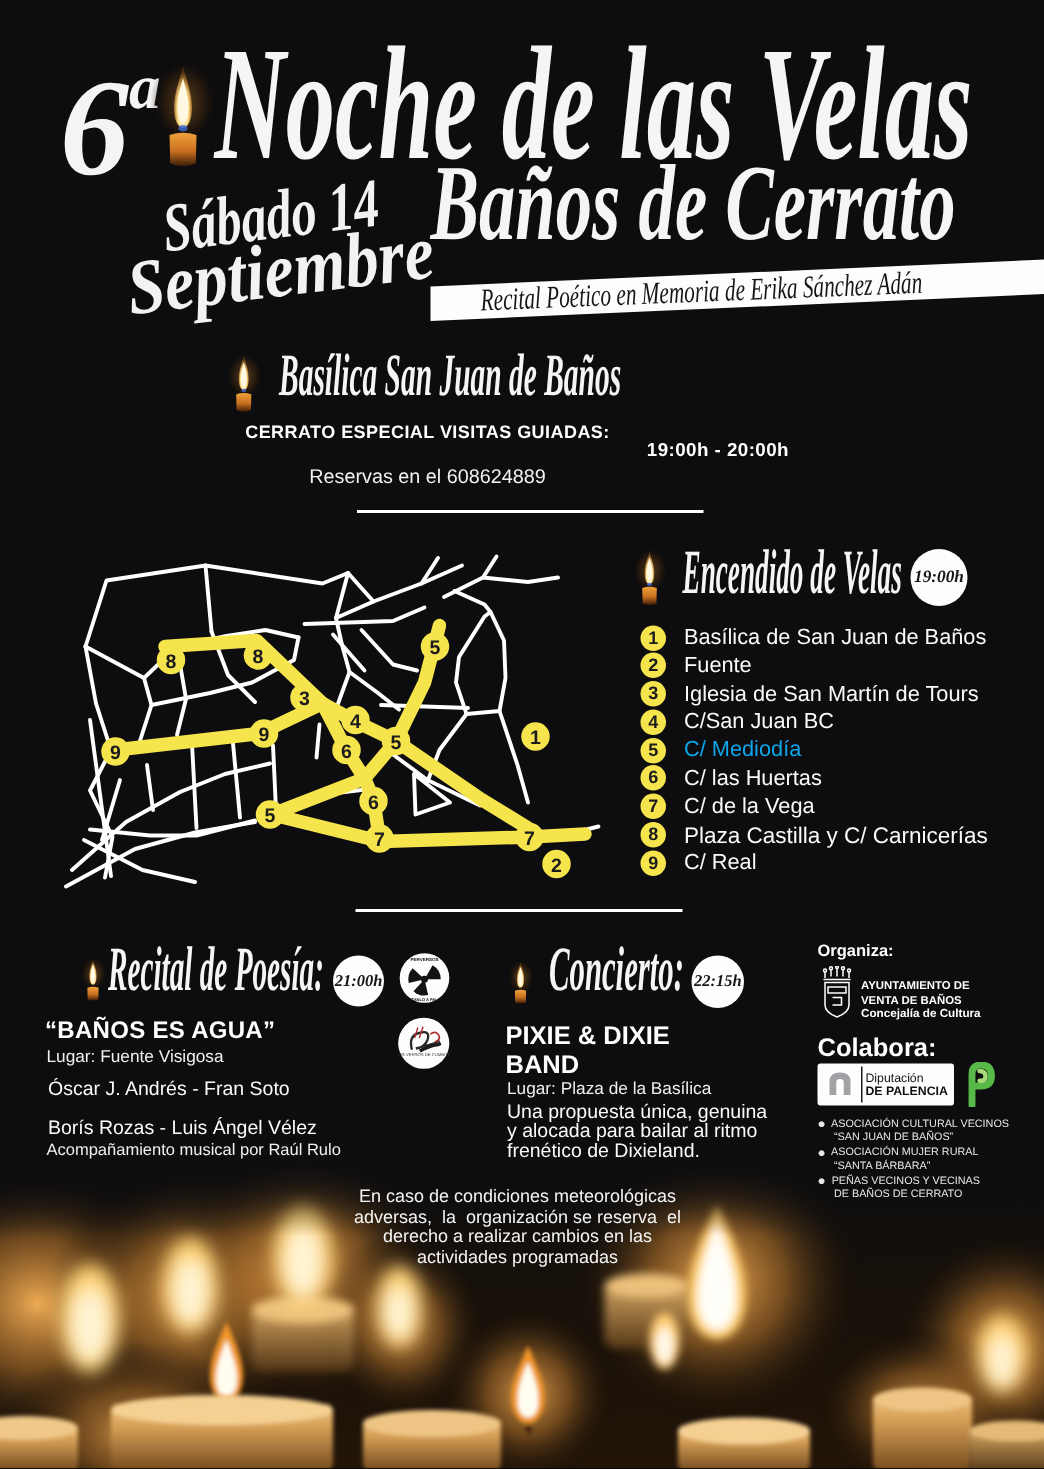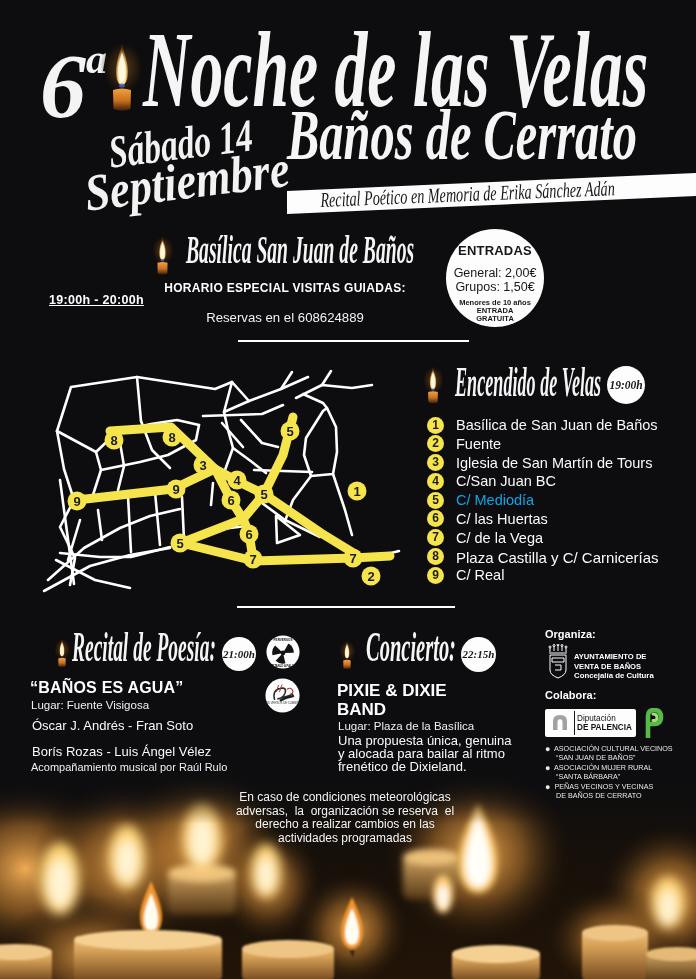--- a/index.html
+++ b/index.html
@@ -210,34 +210,26 @@
 <svg class="abs" style="left:149px;top:227px;" width="27" height="57" viewBox="0 0 48 82">
   <ellipse cx="25" cy="32" rx="23" ry="30" fill="url(#tglow)"></ellipse>
   <path d="M24 8 C26.5 18 30 26 30 36 C30 44 27.5 49 24 49 C20.5 49 18 44 18 36 C18 26 21.5 18 24 8 Z" fill="url(#tflame)"></path>
   <path d="M24 16 C25.5 22 27.5 28 27.5 35 C27.5 42 26 46 24 46 C22 46 20.5 42 20.5 35 C20.5 28 22.5 22 24 16 Z" fill="#fff8e2"></path>
   <ellipse cx="24" cy="49.5" rx="3" ry="2.1" fill="#3d6bd8" opacity=".8"></ellipse>
   <path d="M15 54 Q24 51 33 54 L32.5 73 Q24 76.5 15.5 73 Z" fill="url(#twax)"></path>
 </svg>
 
 <div class="abs scr" id="t-bas" style="font-weight:bold;left:186px;top:230px;font-size:40px;color:#f5f5f5;transform:scale(.491,1);">Basílica San Juan de Baños</div>
 
-<div class="abs b" style="left:60px;top:281px;width:450px;text-align:center;font-size:12px;letter-spacing:.3px;">HORARIO ESPECIAL VISITAS GUIADAS:</div>
-
-<div class="abs b" style="left:49px;top:293px;width:450px;text-align:left;font-size:12.5px;letter-spacing:.3px;text-decoration:underline;">19:00h - 20:00h</div>
+<div class="abs b" style="left:60px;top:281px;width:450px;text-align:center;font-size:12px;letter-spacing:.3px;">CERRATO ESPECIAL VISITAS GUIADAS:</div>
+
+<div class="abs b" style="left:76px;top:293px;width:450px;text-align:right;font-size:12.5px;letter-spacing:.3px;">19:00h - 20:00h</div>
 
 <div class="abs" style="left:60px;top:310px;width:450px;text-align:center;font-size:13.2px;color:#f2f2f2;">Reservas en el 608624889</div>
 
-<div class="abs" style="left:446px;top:229px;width:98px;height:98px;border-radius:50%;background:#fdfdfd;color:#17171b;text-align:center;">
-  <div class="b" style="margin-top:14px;font-size:13px;letter-spacing:.2px;">ENTRADAS</div>
-  <div style="margin-top:9px;font-size:12.5px;line-height:13.5px;">General: 2,00€</div>
-  <div style="font-size:12.5px;line-height:13.5px;">Grupos: 1,50€</div>
-  <div class="b" style="margin-top:5px;font-size:7.5px;line-height:8.2px;">Menores de 10 años</div>
-  <div class="b" style="font-size:7.5px;line-height:8.2px;">ENTRADA</div>
-  <div class="b" style="font-size:7.5px;line-height:8.2px;">GRATUITA</div>
-</div>
 
 <div class="abs" style="left:238px;top:340px;width:231px;height:2px;background:#fff;"></div>
 
 <svg class="abs" style="left:30px;top:368px;" width="390" height="235" viewBox="30 368 390 235" fill="none" stroke-linecap="round" stroke-linejoin="round">
   <g stroke="#ffffff" stroke-width="2.6">
 
     <path d="M57,431 L71,387 L137,377 L215,389 L232,382"></path>
 
     <path d="M57,431 L64,469 L74,500 L60,527 L75,558 L70,585"></path>
 
@@ -486,21 +478,21 @@
     <path d="M4 11 L20 11 L20 26 Q20 31 12 34 Q4 31 4 26 Z"></path>
     <path d="M6 14 L18 14 L18 18 L6 18 Z"></path>
     <path d="M9 21 L15 21 L15 26 L9 26"></path>
   </g>
 </svg>
 
 <div class="abs b" style="left:574px;top:652px;font-size:7.6px;line-height:9.6px;">AYUNTAMIENTO DE<br>VENTA DE BAÑOS</div>
 
 <div class="abs b" style="left:574px;top:671px;font-size:7.8px;">Concejalía de Cultura</div>
 
-<div class="abs b" style="left:545px;top:689px;font-size:11px;text-align:center;">Colabora:</div>
+<div class="abs b" style="left:545px;top:689px;font-size:17px;text-align:center;">Colabora:</div>
 
 <div class="abs" style="left:545px;top:709px;width:91px;height:28px;background:#fdfdfd;border-radius:2px;"></div>
 
 <svg class="abs" style="left:548px;top:711px;" width="24" height="24" viewBox="0 0 24 24">
   <path d="M5 19 L5 10 Q5 4 12 4 Q19 4 19 10 L19 19 L14.5 19 L14.5 10.5 Q14.5 8.3 12 8.3 Q9.5 8.3 9.5 10.5 L9.5 19 Z" fill="#a2a2a6"></path>
 </svg>
 
 <div class="abs" style="left:574px;top:711px;width:1px;height:24px;background:#1a1a1a;"></div>
 
 <div class="abs" style="left:577px;top:714px;font-size:8.2px;color:#111;line-height:9.2px;">Diputación<br><span class="b" style="font-size:8.2px;">DE PALENCIA</span></div>

